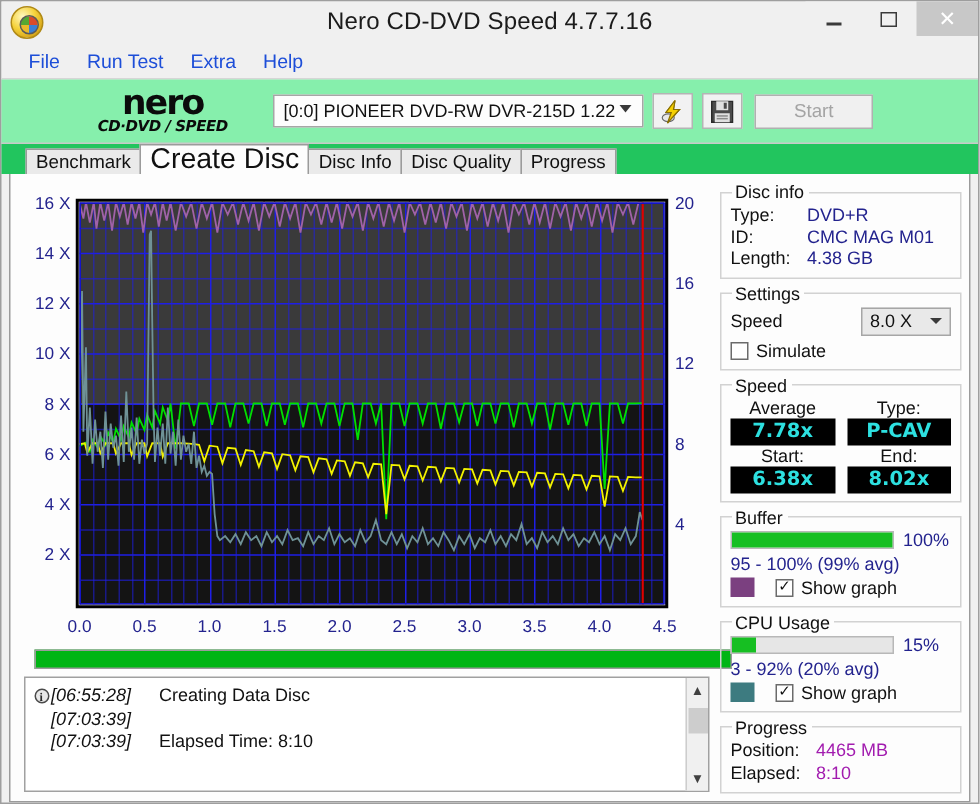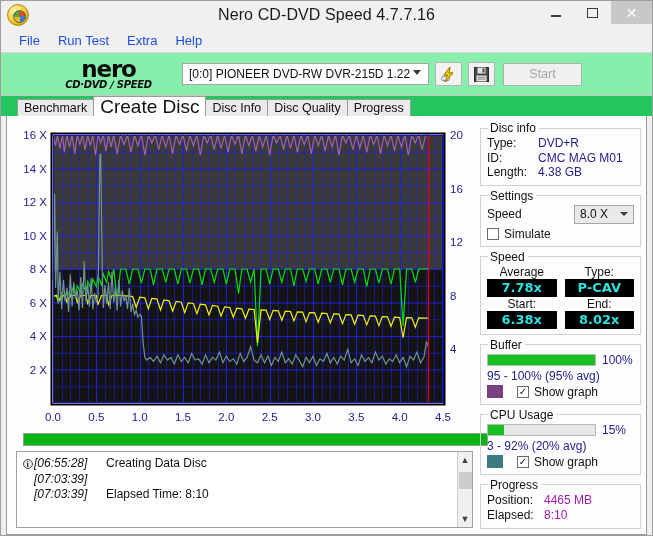--- a/index.html
+++ b/index.html
@@ -544,21 +544,21 @@
       </fieldset>
 
       <fieldset class="box">
         <legend>Buffer</legend>
         <div class="bar-row">
           <div class="bar-outer">
             <div class="bar-fill" id="buffer-fill" style="width: 100%;"></div>
           </div>
           <span class="bar-pct">100%</span>
         </div>
-        <div class="bar-note">95 - 100% (95% avg)</div>
+        <div class="bar-note">95 - 100% (99% avg)</div>
         <div class="legend-row">
           <span class="swatch" id="buffer-swatch" style="background: rgb(123, 64, 128);"></span>
           <span class="cbox">✓</span>
           <span class="cb-label">Show graph</span>
         </div>
       </fieldset>
 
       <fieldset class="box">
         <legend>CPU Usage</legend>
         <div class="bar-row">

